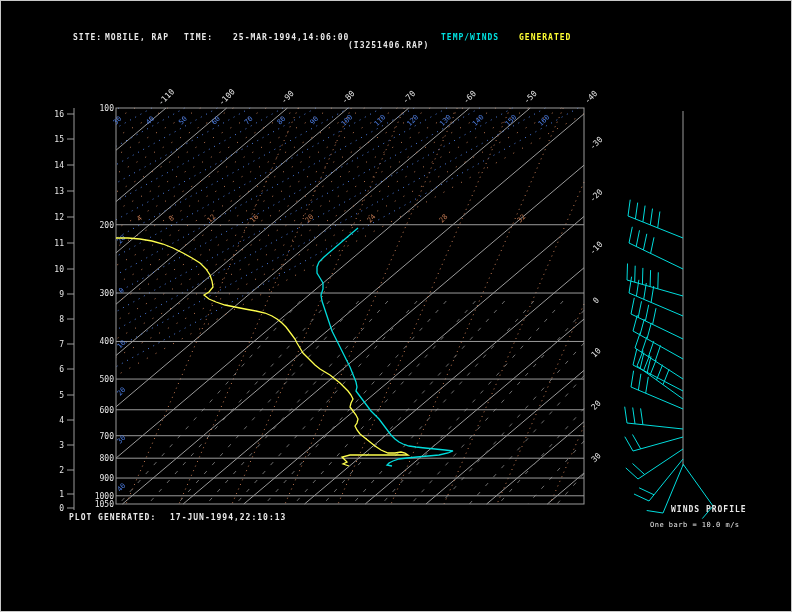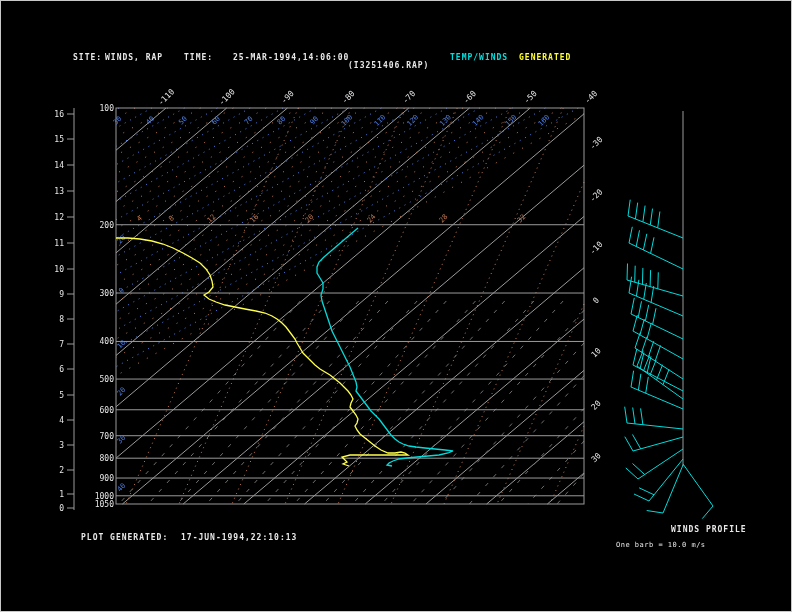--- a/index.html
+++ b/index.html
@@ -1,38 +1,38 @@
 <!DOCTYPE html>
 <html><head>
 <meta charset="utf-8">
 <style>
   html,body{margin:0;padding:0;background:#222;}
   .screen{
     position:relative;width:792px;height:612px;background:#000;
     border:1px solid #c8c8c8;box-sizing:border-box;overflow:hidden;
     font-family:"DejaVu Sans Mono","Liberation Mono",monospace;
   }
-  .lbl{position:absolute;white-space:pre;color:#e8e8e8;font-size:8px;font-weight:bold;letter-spacing:1px;margin-top:20px;}
+  .lbl{position:absolute;white-space:pre;color:#e8e8e8;font-size:8px;font-weight:bold;letter-spacing:1px;}
   .lbl.cyan{color:#00e0e0;}
   .lbl.yellow{color:#ffff33;}
   .lbl.small{font-size:7px;letter-spacing:0.5px;font-weight:normal;}
   svg{position:absolute;left:0;top:0;}
   svg text{font-family:"DejaVu Sans Mono","Liberation Mono",monospace;}
 </style>
 </head>
 <body>
 
 <div class="screen">
 
   <span class="lbl" style="left:72px;top:32px">SITE:</span>
-  <span class="lbl" style="left:104px;top:32px">WINDS, RAP</span>
+  <span class="lbl" style="left:104px;top:32px">MOBILE, RAP</span>
   <span class="lbl" style="left:183px;top:32px">TIME:</span>
   <span class="lbl" style="left:232px;top:32px">25-MAR-1994,14:06:00</span>
   <span class="lbl" style="left:347px;top:40px">(I3251406.RAP)</span>
-  <span class="lbl cyan" style="left:449px;top:32px">TEMP/WINDS</span>
+  <span class="lbl cyan" style="left:440px;top:32px">TEMP/WINDS</span>
   <span class="lbl yellow" style="left:518px;top:32px">GENERATED</span>
 
   <svg id="chart-svg" width="792" height="612">
       <line x1="165" y1="107" x2="114.99999999999999" y2="149.2654268808115" stroke="#9a9a9a" stroke-width="1"></line>
       <line x1="225.7" y1="107" x2="115" y2="200.57565511411664" stroke="#9a9a9a" stroke-width="1"></line>
       <line x1="286.4" y1="107" x2="115" y2="251.88588334742178" stroke="#9a9a9a" stroke-width="1"></line>
       <line x1="347.1" y1="107" x2="114.99999999999997" y2="303.196111580727" stroke="#9a9a9a" stroke-width="1"></line>
       <line x1="407.8" y1="107" x2="115" y2="354.5063398140321" stroke="#9a9a9a" stroke-width="1"></line>
       <line x1="468.5" y1="107" x2="115" y2="405.8165680473373" stroke="#9a9a9a" stroke-width="1"></line>
       <line x1="529.2" y1="107" x2="115" y2="457.12679628064245" stroke="#9a9a9a" stroke-width="1"></line>
@@ -213,17 +213,17 @@
       <path d="M682,408 L630,386 M630.0,386.0 L632.6,369.7 M637.4,389.1 L639.9,372.8 M644.7,392.2 L647.3,375.9" stroke="#00dcdc" stroke-width="1" fill="none"></path>
       <path d="M682,428 L626,422 M626.0,422.0 L623.7,405.7 M634.0,422.9 L631.7,406.5 M641.9,423.7 L639.6,407.4" stroke="#00dcdc" stroke-width="1" fill="none"></path>
       <path d="M682,436 L632,450 M632.0,450.0 L623.8,435.7 M639.7,447.8 L631.5,433.5" stroke="#00dcdc" stroke-width="1" fill="none"></path>
       <path d="M682,448 L637,478 M637.0,478.0 L624.8,466.9 M643.7,473.6 L631.5,462.5" stroke="#00dcdc" stroke-width="1" fill="none"></path>
       <path d="M682,458 L648,500 M648.0,500.0 L633.0,493.0 M653.0,493.8 L638.1,486.8" stroke="#00dcdc" stroke-width="1" fill="none"></path>
       <path d="M682,464 L662,512 M662.0,512.0 L645.7,509.5" stroke="#00dcdc" stroke-width="1" fill="none"></path>
       <path d="M682,463 L712,505 M712.0,505.0 L701.3,517.6" stroke="#00dcdc" stroke-width="1" fill="none"></path>
     </svg>
 
   <span class="lbl" style="left:670px;top:504px">WINDS PROFILE</span>
-  <span class="lbl small" style="left:615px;top:520px">One barb = 10.0 m/s</span>
-
-  <span class="lbl" style="left:80px;top:512px">PLOT GENERATED:</span>
-  <span class="lbl" style="left:180px;top:512px">17-JUN-1994,22:10:13</span>
+  <span class="lbl small" style="left:649px;top:520px">One barb = 10.0 m/s</span>
+
+  <span class="lbl" style="left:68px;top:512px">PLOT GENERATED:</span>
+  <span class="lbl" style="left:169px;top:512px">17-JUN-1994,22:10:13</span>
 </div>
 
 </body></html>

